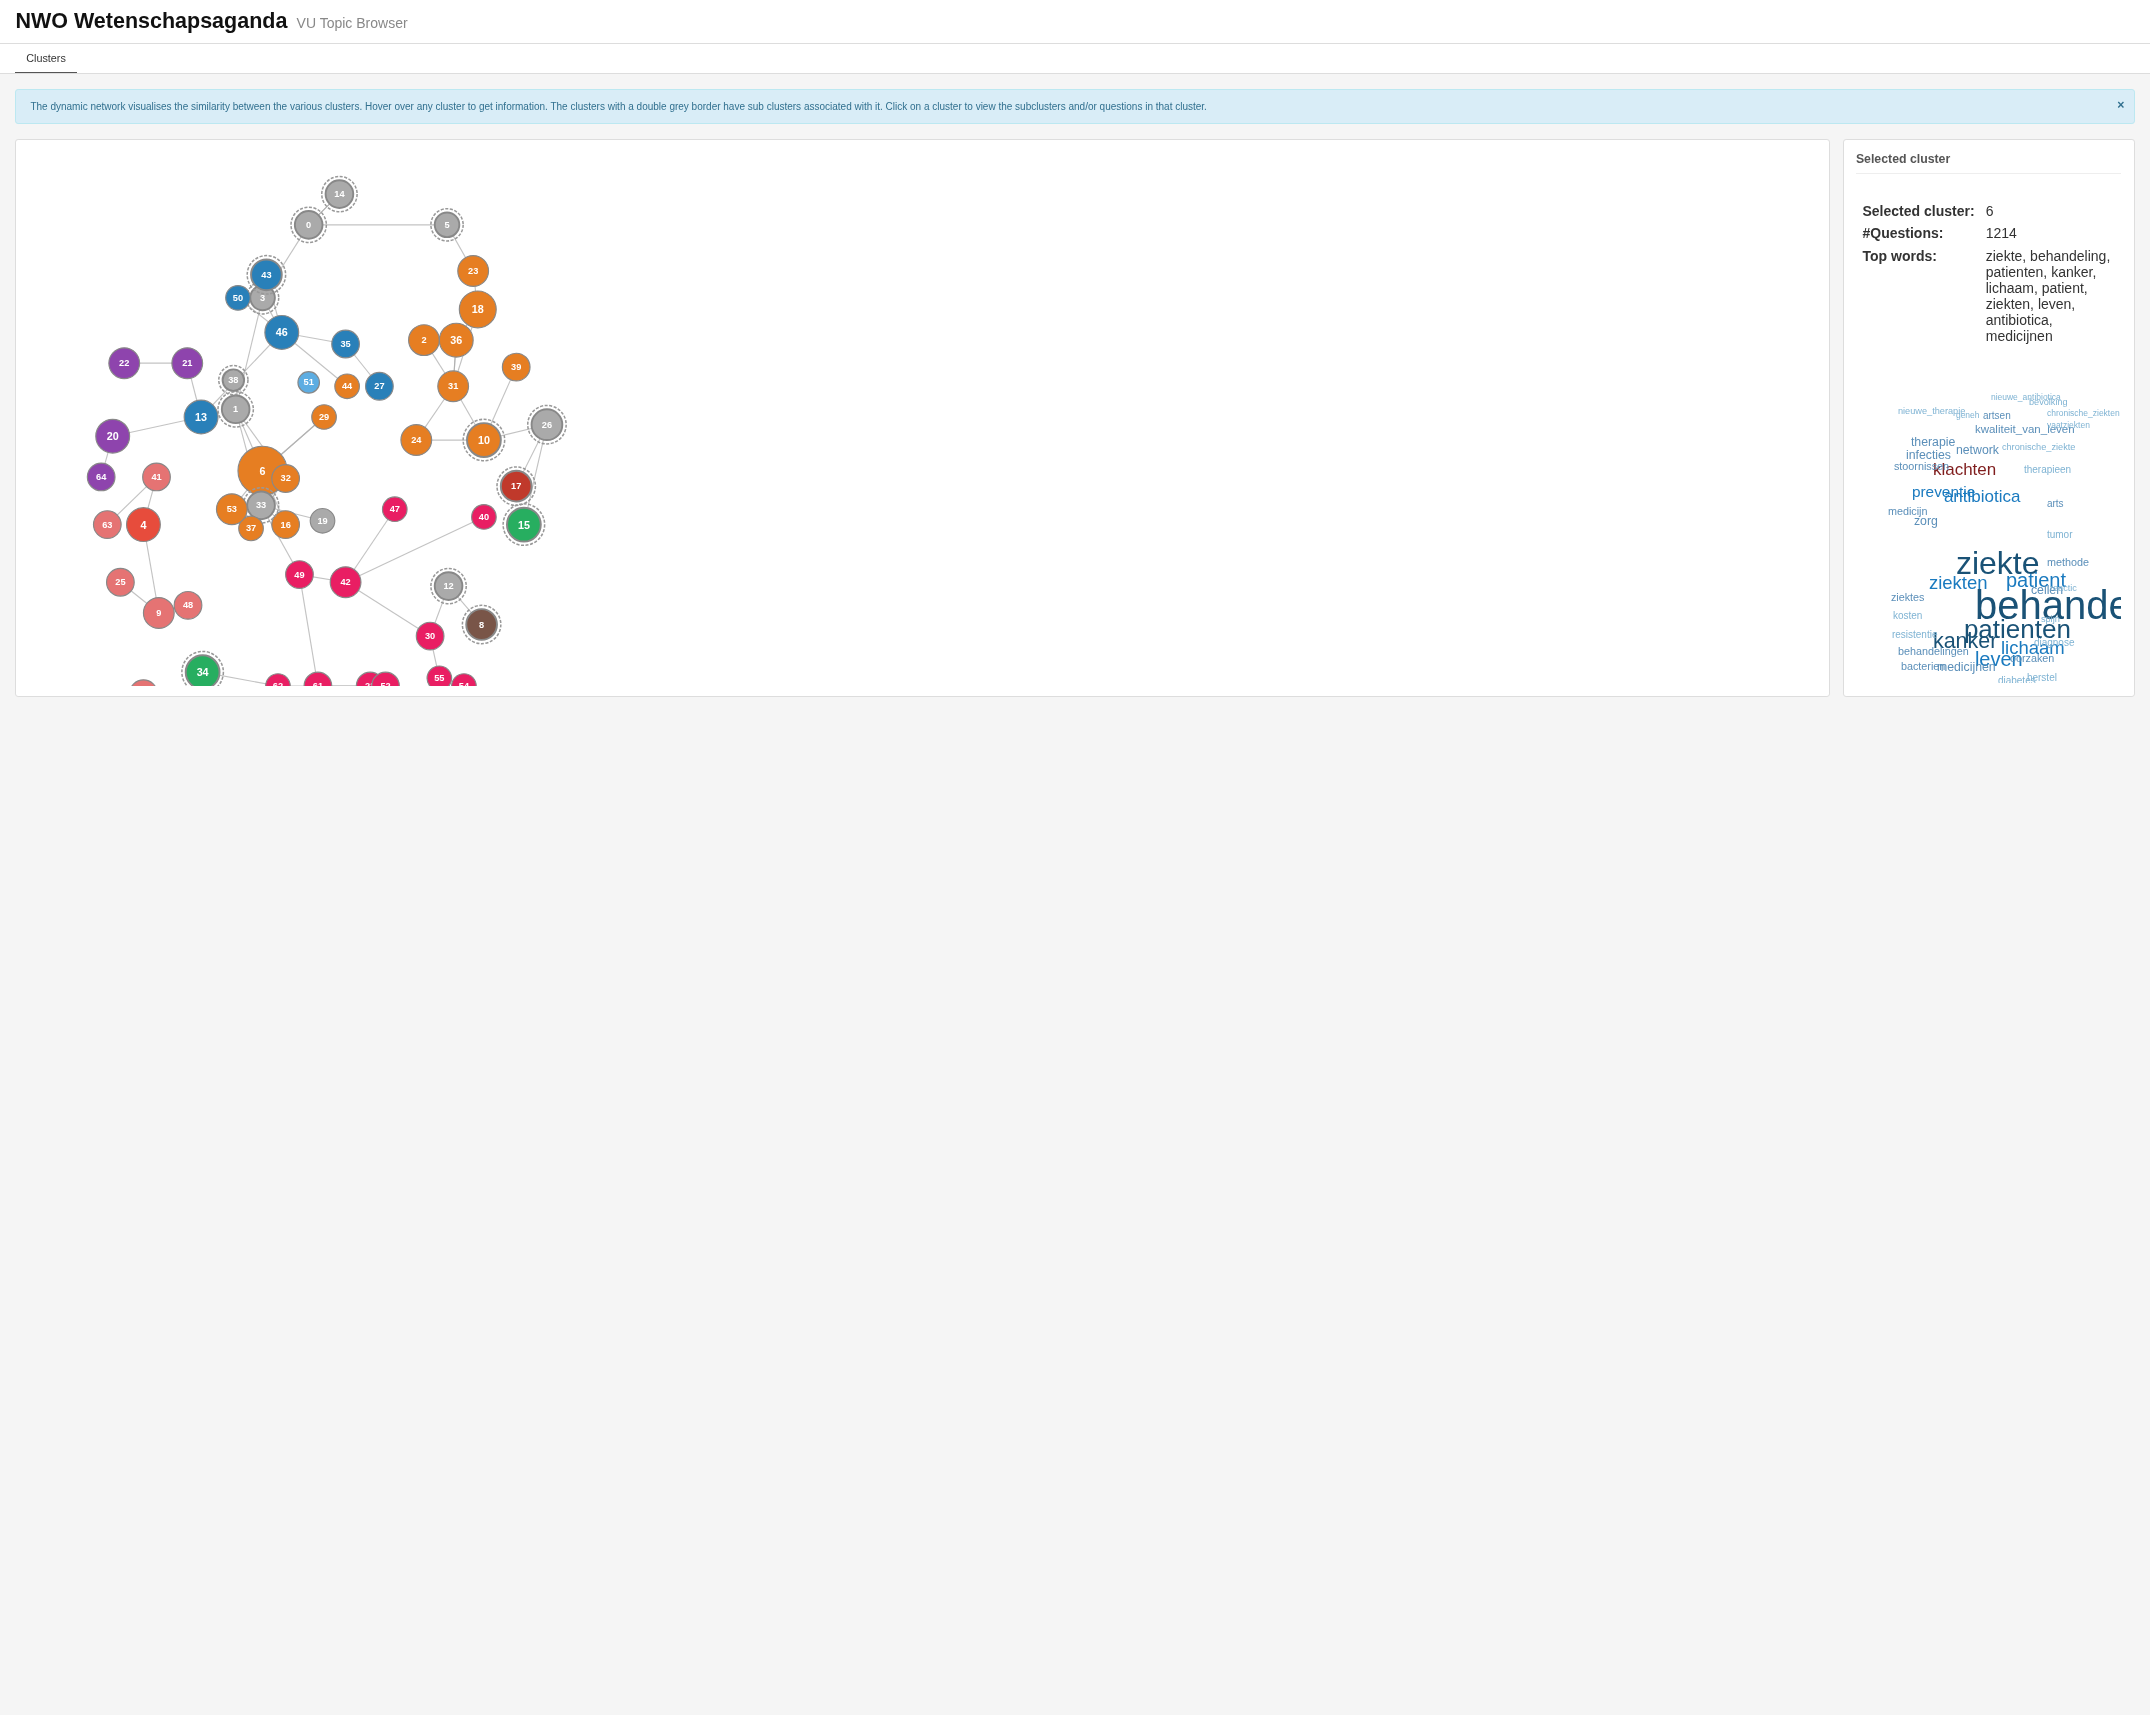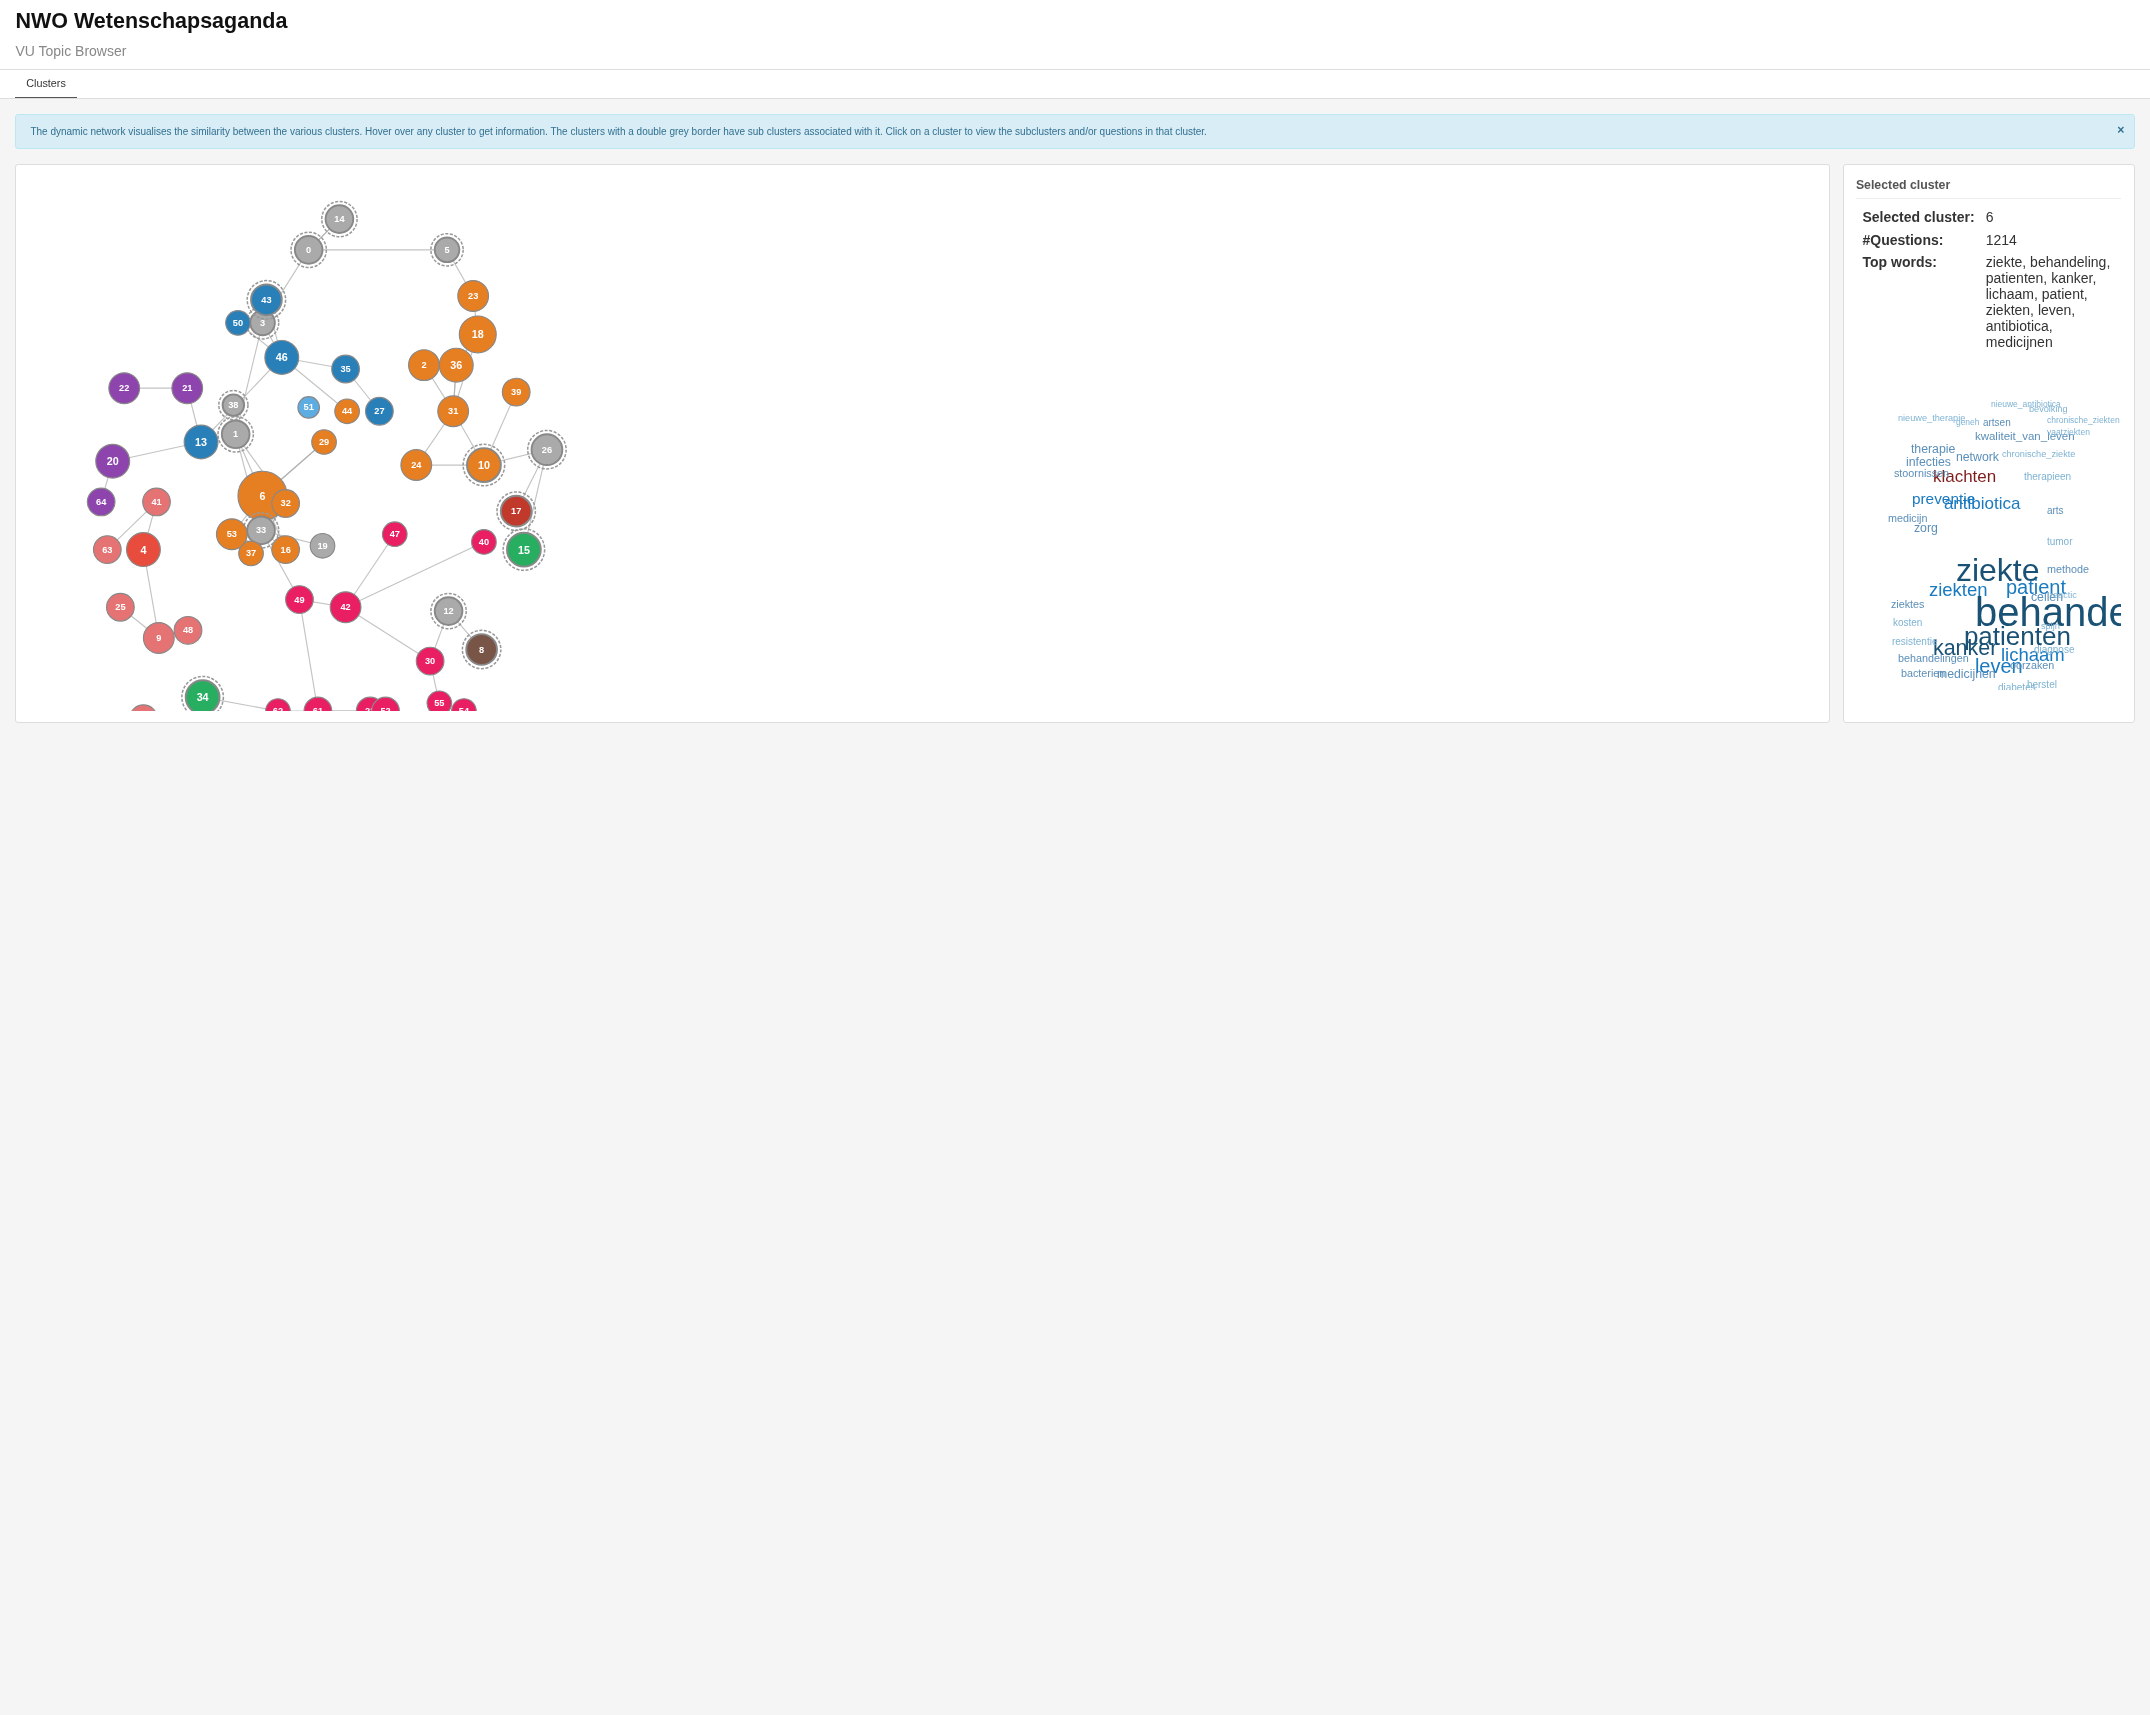--- a/index.html
+++ b/index.html
@@ -6,21 +6,21 @@
     body { font-family: Arial, sans-serif; background: #f5f5f5; color: #333; }
 
     #header {
       background: white;
       padding: 9.2px 15.4px;
       border-bottom: 0.8px solid #ddd;
       display: flex;
       align-items: center;
       justify-content: space-between;
     }
-    #header-title-area { display: flex; align-items: baseline; gap: 9.2px; flex-direction: column; }
+    #header-title-area { display: flex; align-items: baseline; gap: 9.2px; }
     #app-title { font-size: 21.5px; font-weight: bold; color: #111; }
     #app-subtitle { font-size: 14px; color: #888; font-weight: normal; }
     #header-right { text-align: right; }
     #vu-logo { display: flex; align-items: center; gap: 6.2px; justify-content: flex-end; margin-bottom: 3.1px; }
     #vu-logo-text { font-size: 17px; font-weight: bold; color: #003082; }
     #vu-logo-icon {
       width: 28px; height: 28px;
       background: #003082;
       clip-path: polygon(0 0, 100% 0, 100% 100%, 0 100%);
       position: relative;
@@ -85,21 +85,21 @@
       width: 292px;
       background: white;
       border: 0.8px solid #ddd;
       border-radius: 3.1px;
       padding: 12.3px;
     }
     #cluster-panel-title {
       font-size: 12.3px;
       font-weight: bold;
       color: #555;
-      margin-bottom: 6px;
+      margin-bottom: 25px;
       border-bottom: 0.8px solid #eee;
       padding-bottom: 6.2px;
     }
     #cluster-info-table {
       font-size: 14px;
       width: 100%;
       margin-bottom: 12px;
     }
     #cluster-info-table td { padding: 2.3px 4.6px; vertical-align: top; }
     #cluster-info-table td:first-child { font-weight: bold; white-space: nowrap; }

